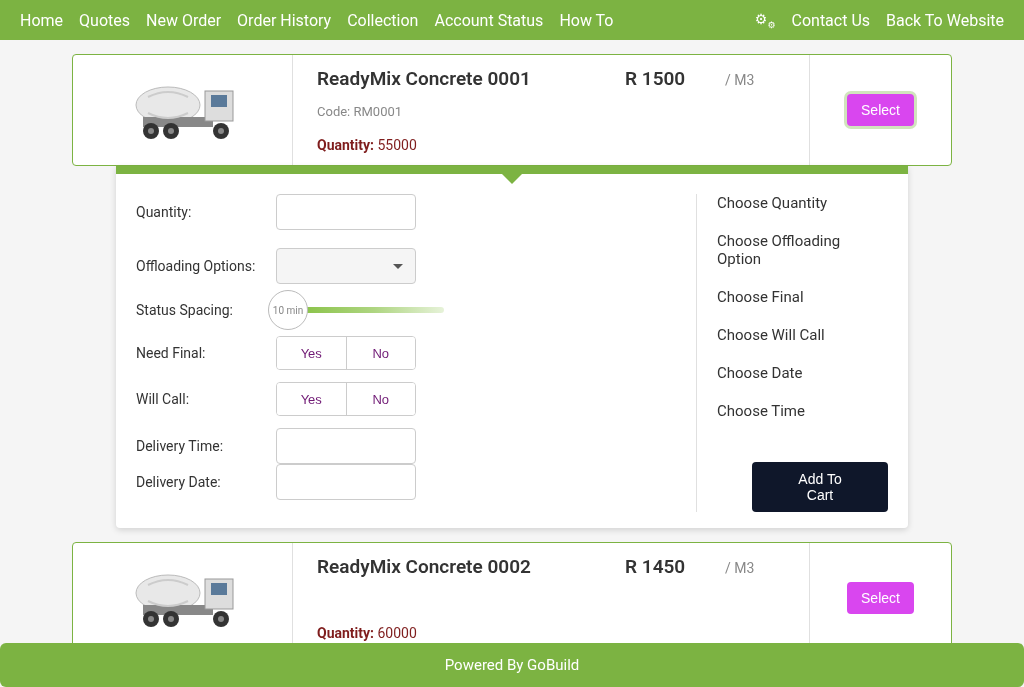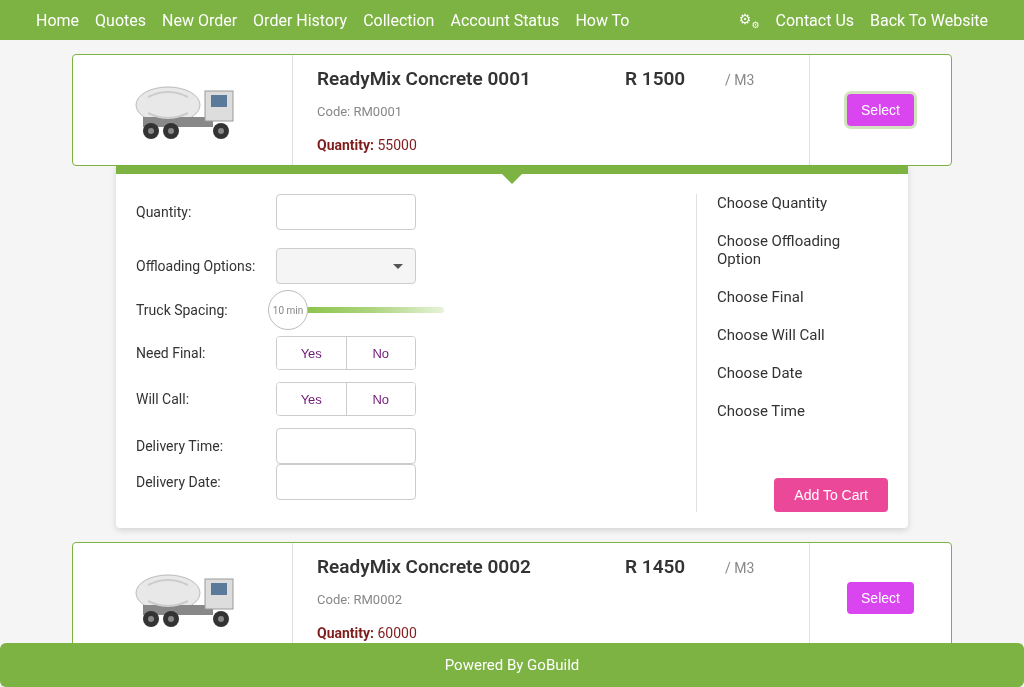--- a/index.html
+++ b/index.html
@@ -9,21 +9,21 @@
       width: 1024px;
       height: 687px;
       overflow: hidden;
     }
     .navbar {
       background: #7cb342;
       height: 40px;
       display: flex;
       align-items: center;
       justify-content: space-between;
-      padding: 0 36px;
+      padding: 0 20px;
       color: white;
     }
     .nav-left, .nav-right { display: flex; gap: 16px; align-items: center; }
     .nav-item { font-size: 16px; cursor: pointer; }
     .gear-icon { font-size: 14px; }
     .content {
       padding: 14px 72px 0 72px;
     }
     .product-card {
       background: white;
@@ -189,24 +189,24 @@
       display: flex;
       flex-direction: column;
     }
     .step-item {
       font-size: 15px;
       color: #333;
       margin-bottom: 20px;
     }
     .steps-spacer { flex: 1; }
     .add-cart-btn {
-      background: #ec4899;
+      background: #0f172a;
       color: white;
       border: none;
-      padding: 9px 20px;
+      padding: 9px 36px;
       border-radius: 4px;
       font-size: 14px;
       cursor: pointer;
       align-self: flex-end;
       margin-left: 35px;
     }
     .footer {
       position: fixed;
       bottom: 0;
       left: 0;
@@ -292,21 +292,21 @@
         </div>
 
         <div class="form-row tall">
           <span class="form-label">Offloading Options:</span>
           <div class="form-select">
             <span class="caret-down"></span>
           </div>
         </div>
 
         <div class="form-row tall">
-          <span class="form-label">Truck Spacing:</span>
+          <span class="form-label">Status Spacing:</span>
           <div class="slider-wrap">
             <div class="slider-thumb">10 min</div>
             <div class="slider-track"></div>
           </div>
         </div>
 
         <div class="form-row">
           <span class="form-label">Need Final:</span>
           <div class="btn-group">
             <button class="btn-toggle">Yes</button>
@@ -363,23 +363,20 @@
         <path d="M25 22 Q45 12 65 22" stroke="#ccc" fill="none" stroke-width="2"></path>
         <path d="M25 38 Q45 48 65 38" stroke="#ccc" fill="none" stroke-width="2"></path>
       </svg>
     </div>
     <div class="product-info">
       <div class="product-row1">
         <span class="product-title">ReadyMix Concrete 0002</span>
         <span class="product-price">R 1450</span>
         <span class="product-unit">/ M3</span>
       </div>
-      <div class="product-code">
-        <span>Code: </span><span>RM0002</span>
-      </div>
       <div class="product-qty">
         <span class="product-qty-label">Quantity: </span><span>60000</span>
       </div>
     </div>
     <div class="product-select-cell">
       <button class="select-btn">Select</button>
     </div>
   </div>
 
 </div>

